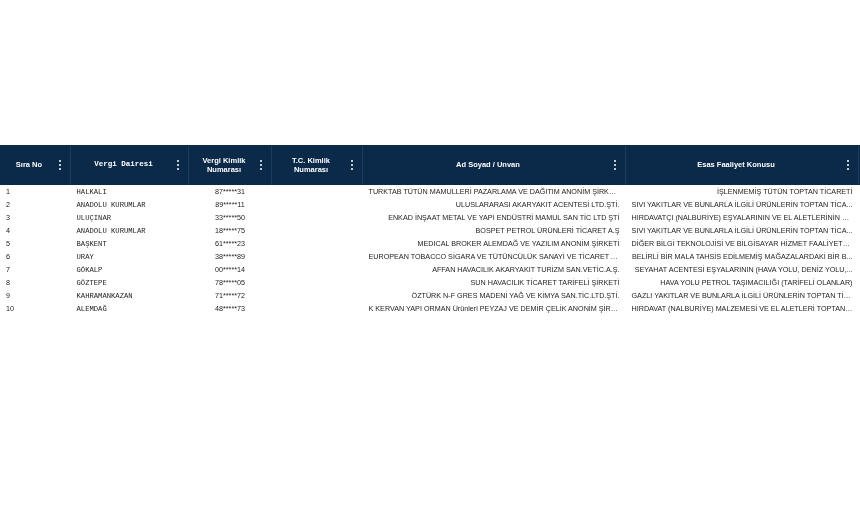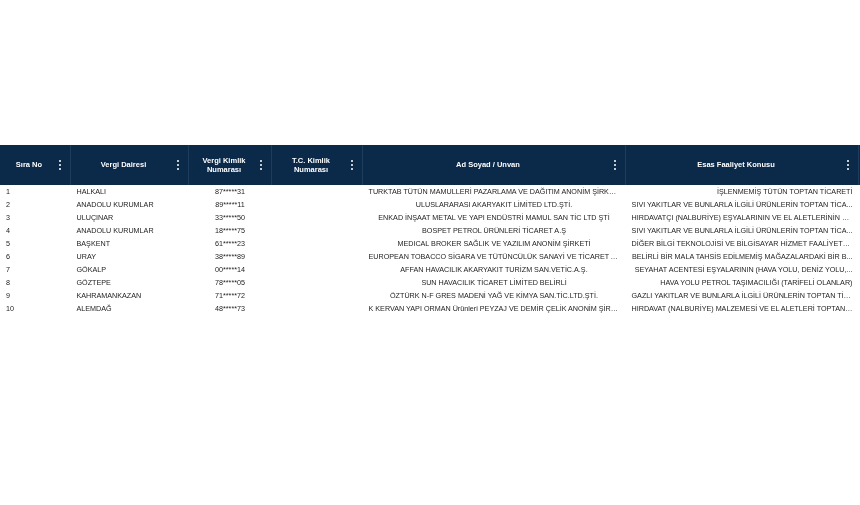--- a/index.html
+++ b/index.html
@@ -75,24 +75,24 @@
     font-size: 7.2px;
     color: #1c1c1c;
     height: 13px;
     padding: 0 6px;
     vertical-align: middle;
     white-space: nowrap;
     overflow: hidden;
     text-overflow: ellipsis;
   }
   .col-sira    { width: 58px;  text-align: left; }
-  .col-daire   { width: 105px; text-align: left; }
+  .col-daire   { width: 105px; text-align: left; font-family: Liberation Mono, monospace; }
   .col-vkn     { width: 70px;  text-align: center; }
   .col-tckn    { width: 78px;  text-align: left; }
-  .col-unvan   { width: 250px; text-align: center; }
+  .col-unvan   { width: 250px; text-align: right; }
   .col-faaliyet{ width: 220px; text-align: right; }
   .col-borc    { width: 79px;  text-align: right; }
 
   thead th.col-sira .th-inner,
   thead th.col-daire .th-inner,
   thead th.col-vkn .th-inner,
   thead th.col-tckn .th-inner,
   thead th.col-unvan .th-inner,
   thead th.col-faaliyet .th-inner,
   thead th.col-borc .th-inner { justify-content: space-between; }
@@ -179,21 +179,21 @@
         <td class="col-tckn"></td>
         <td class="col-unvan">TURKTAB TÜTÜN MAMULLERİ PAZARLAMA VE DAĞITIM ANONİM ŞİRKETİ</td>
         <td class="col-faaliyet">İŞLENMEMİŞ TÜTÜN TOPTAN TİCARETİ</td>
         <td class="col-borc">63.023.325.248,07</td>
       </tr>
       <tr>
         <td class="col-sira">2</td>
         <td class="col-daire">ANADOLU KURUMLAR</td>
         <td class="col-vkn">89*****11</td>
         <td class="col-tckn"></td>
-        <td class="col-unvan">ULUSLARARASI AKARYAKIT LİMİTED LTD.ŞTİ.</td>
+        <td class="col-unvan">ULUSLARARASI AKARYAKIT ACENTESİ LTD.ŞTİ.</td>
         <td class="col-faaliyet">SIVI YAKITLAR VE BUNLARLA İLGİLİ ÜRÜNLERİN TOPTAN TİCA...</td>
         <td class="col-borc">62.449.525.198,07</td>
       </tr>
       <tr>
         <td class="col-sira">3</td>
         <td class="col-daire">ULUÇINAR</td>
         <td class="col-vkn">33*****50</td>
         <td class="col-tckn"></td>
         <td class="col-unvan">ENKAD İNŞAAT METAL VE YAPI ENDÜSTRİ MAMUL SAN TİC LTD ŞTİ</td>
         <td class="col-faaliyet">HIRDAVATÇI (NALBURİYE) EŞYALARININ VE EL ALETLERİNİN Bİ...</td>
@@ -206,21 +206,21 @@
         <td class="col-tckn"></td>
         <td class="col-unvan">BOSPET PETROL ÜRÜNLERİ TİCARET A.Ş</td>
         <td class="col-faaliyet">SIVI YAKITLAR VE BUNLARLA İLGİLİ ÜRÜNLERİN TOPTAN TİCA...</td>
         <td class="col-borc">62.147.220.120,98</td>
       </tr>
       <tr>
         <td class="col-sira">5</td>
         <td class="col-daire">BAŞKENT</td>
         <td class="col-vkn">61*****23</td>
         <td class="col-tckn"></td>
-        <td class="col-unvan">MEDICAL BROKER SAĞLIK VE YAZILIM ANONİM ŞİRKETİ</td>
+        <td class="col-unvan">MEDICAL BROKER ALEMDAĞ VE YAZILIM ANONİM ŞİRKETİ</td>
         <td class="col-faaliyet">DİĞER BİLGİ TEKNOLOJİSİ VE BİLGİSAYAR HİZMET FAALİYETL...</td>
         <td class="col-borc">62.060.831.839,65</td>
       </tr>
       <tr>
         <td class="col-sira">6</td>
         <td class="col-daire">URAY</td>
         <td class="col-vkn">38*****89</td>
         <td class="col-tckn"></td>
         <td class="col-unvan">EUROPEAN TOBACCO SİGARA VE TÜTÜNCÜLÜK SANAYİ VE TİCARET ANO...</td>
         <td class="col-faaliyet">BELİRLİ BİR MALA TAHSİS EDİLMEMİŞ MAĞAZALARDAKİ BİR B...</td>
@@ -233,21 +233,21 @@
         <td class="col-tckn"></td>
         <td class="col-unvan">AFFAN HAVACILIK AKARYAKIT TURİZM SAN.VETİC.A.Ş.</td>
         <td class="col-faaliyet">SEYAHAT ACENTESİ EŞYALARININ (HAVA YOLU, DENİZ YOLU,...</td>
         <td class="col-borc">62.039.948.338,99</td>
       </tr>
       <tr>
         <td class="col-sira">8</td>
         <td class="col-daire">GÖZTEPE</td>
         <td class="col-vkn">78*****05</td>
         <td class="col-tckn"></td>
-        <td class="col-unvan">SUN HAVACILIK TİCARET LİMİTED BELİRLİ</td>
+        <td class="col-unvan">SUN HAVACILIK TİCARET TARİFELİ ŞİRKETİ</td>
         <td class="col-faaliyet">HAVA YOLU PETROL TAŞIMACILIĞI (TARİFELİ OLANLAR)</td>
         <td class="col-borc">62.029.053.503,89</td>
       </tr>
       <tr>
         <td class="col-sira">9</td>
         <td class="col-daire">KAHRAMANKAZAN</td>
         <td class="col-vkn">71*****72</td>
         <td class="col-tckn"></td>
         <td class="col-unvan">ÖZTÜRK N-F GRES MADENİ YAĞ VE KİMYA SAN.TİC.LTD.ŞTİ.</td>
         <td class="col-faaliyet">GAZLI YAKITLAR VE BUNLARLA İLGİLİ ÜRÜNLERİN TOPTAN TİC...</td>

